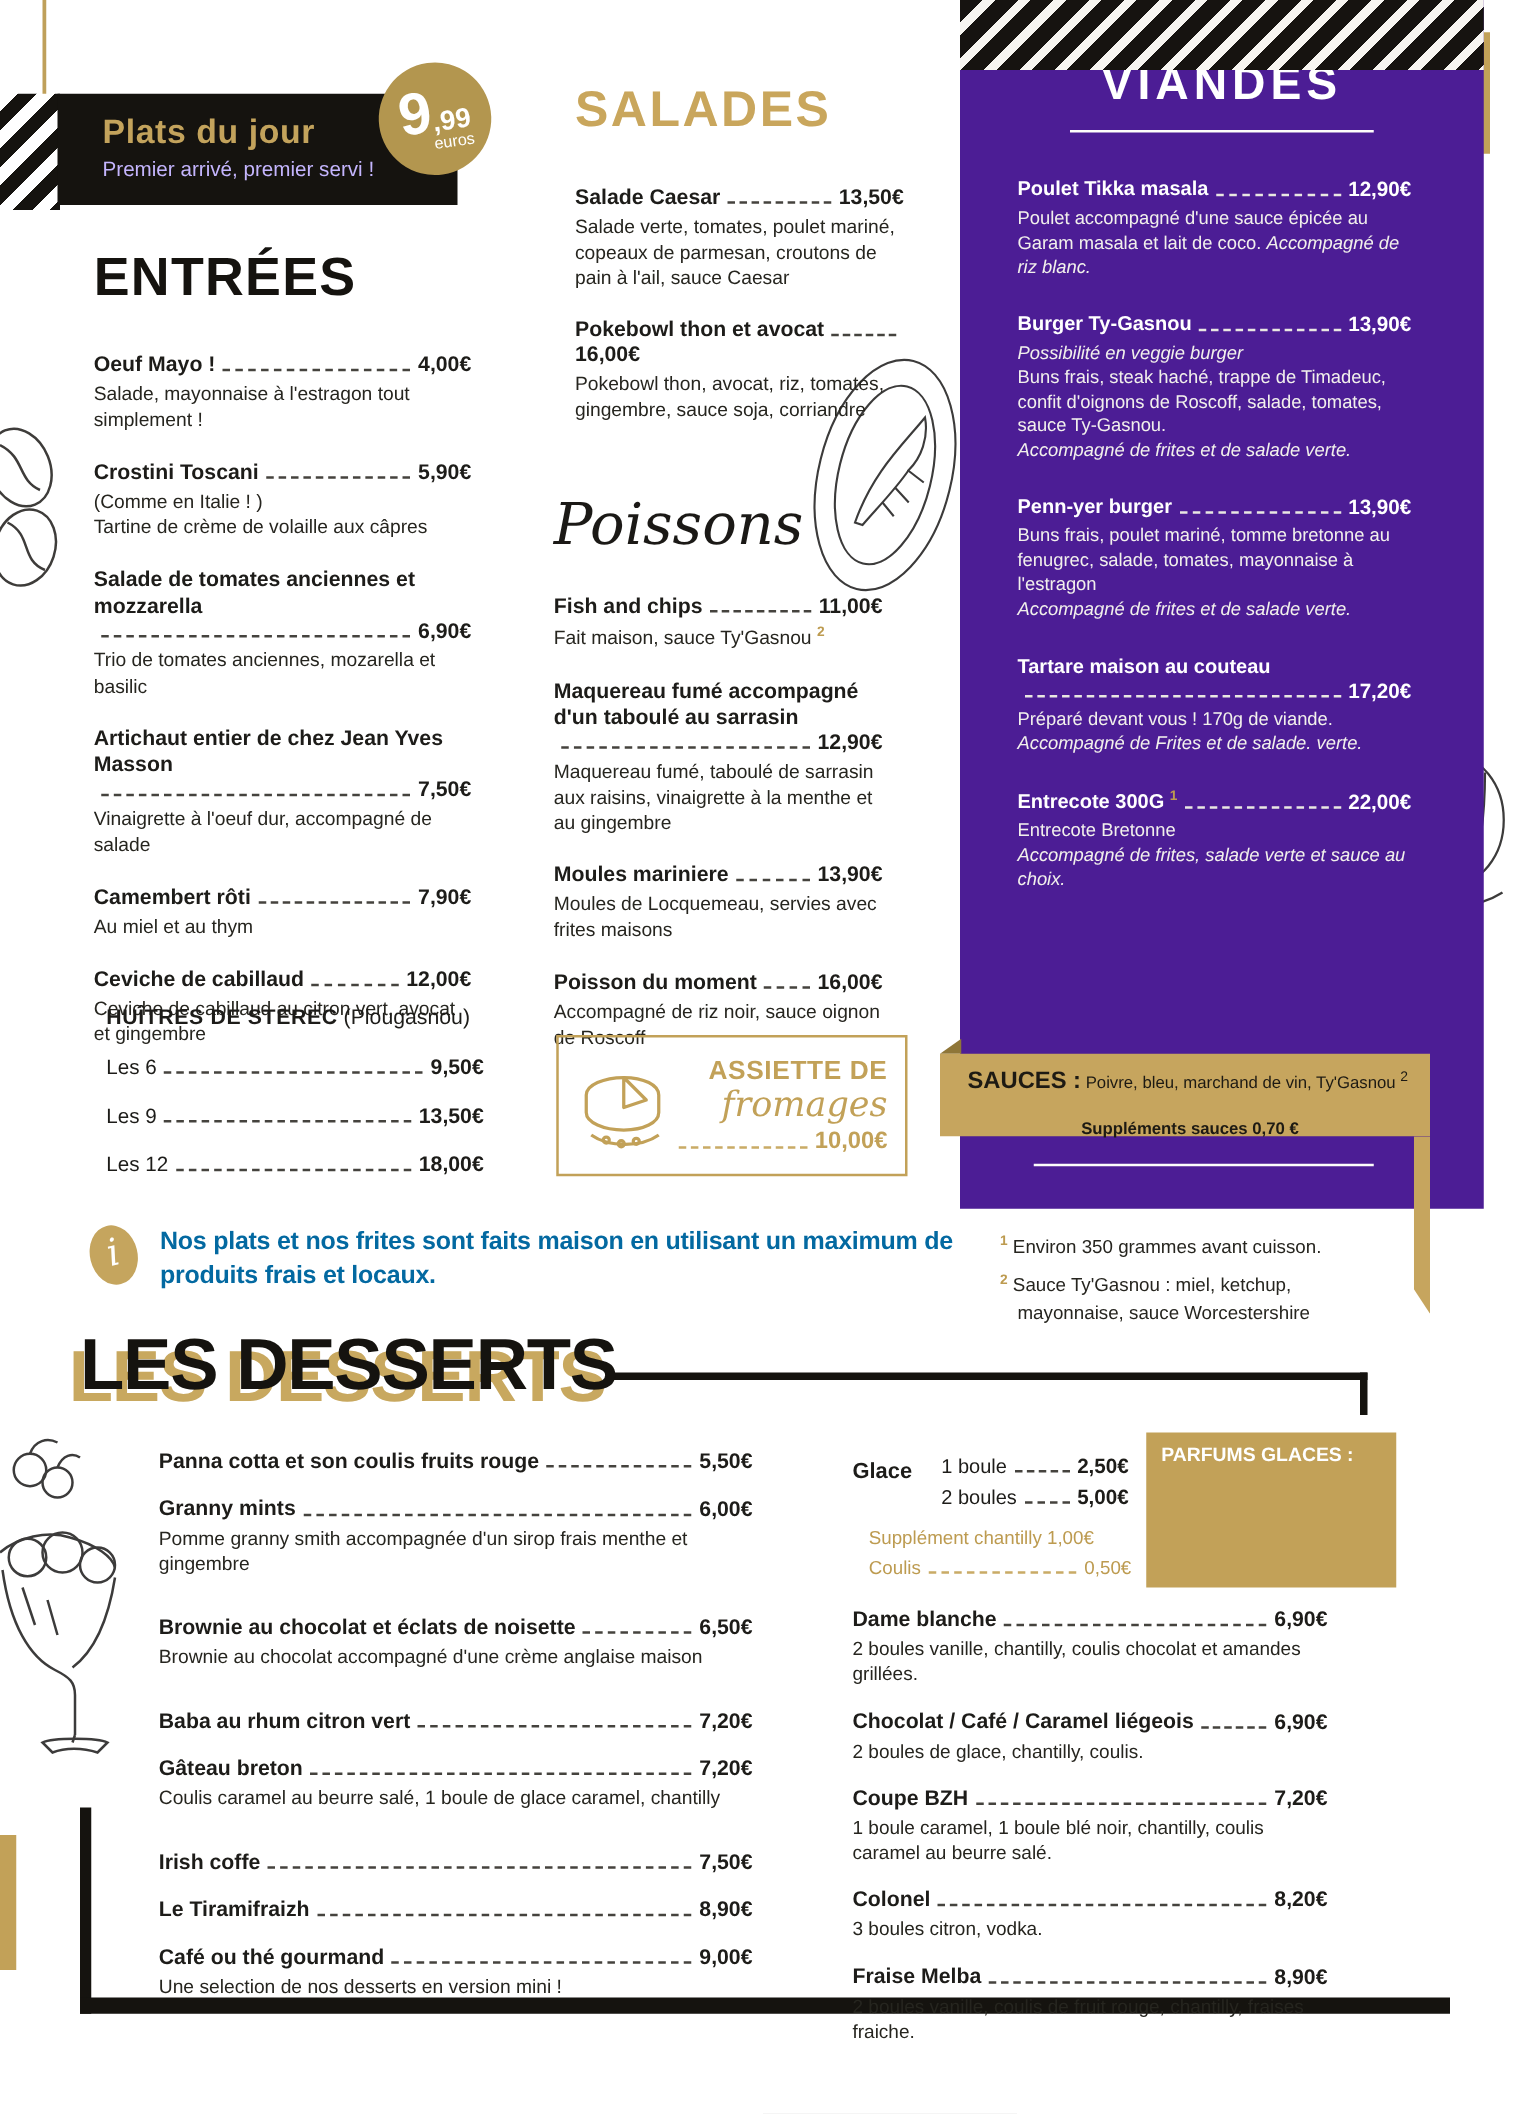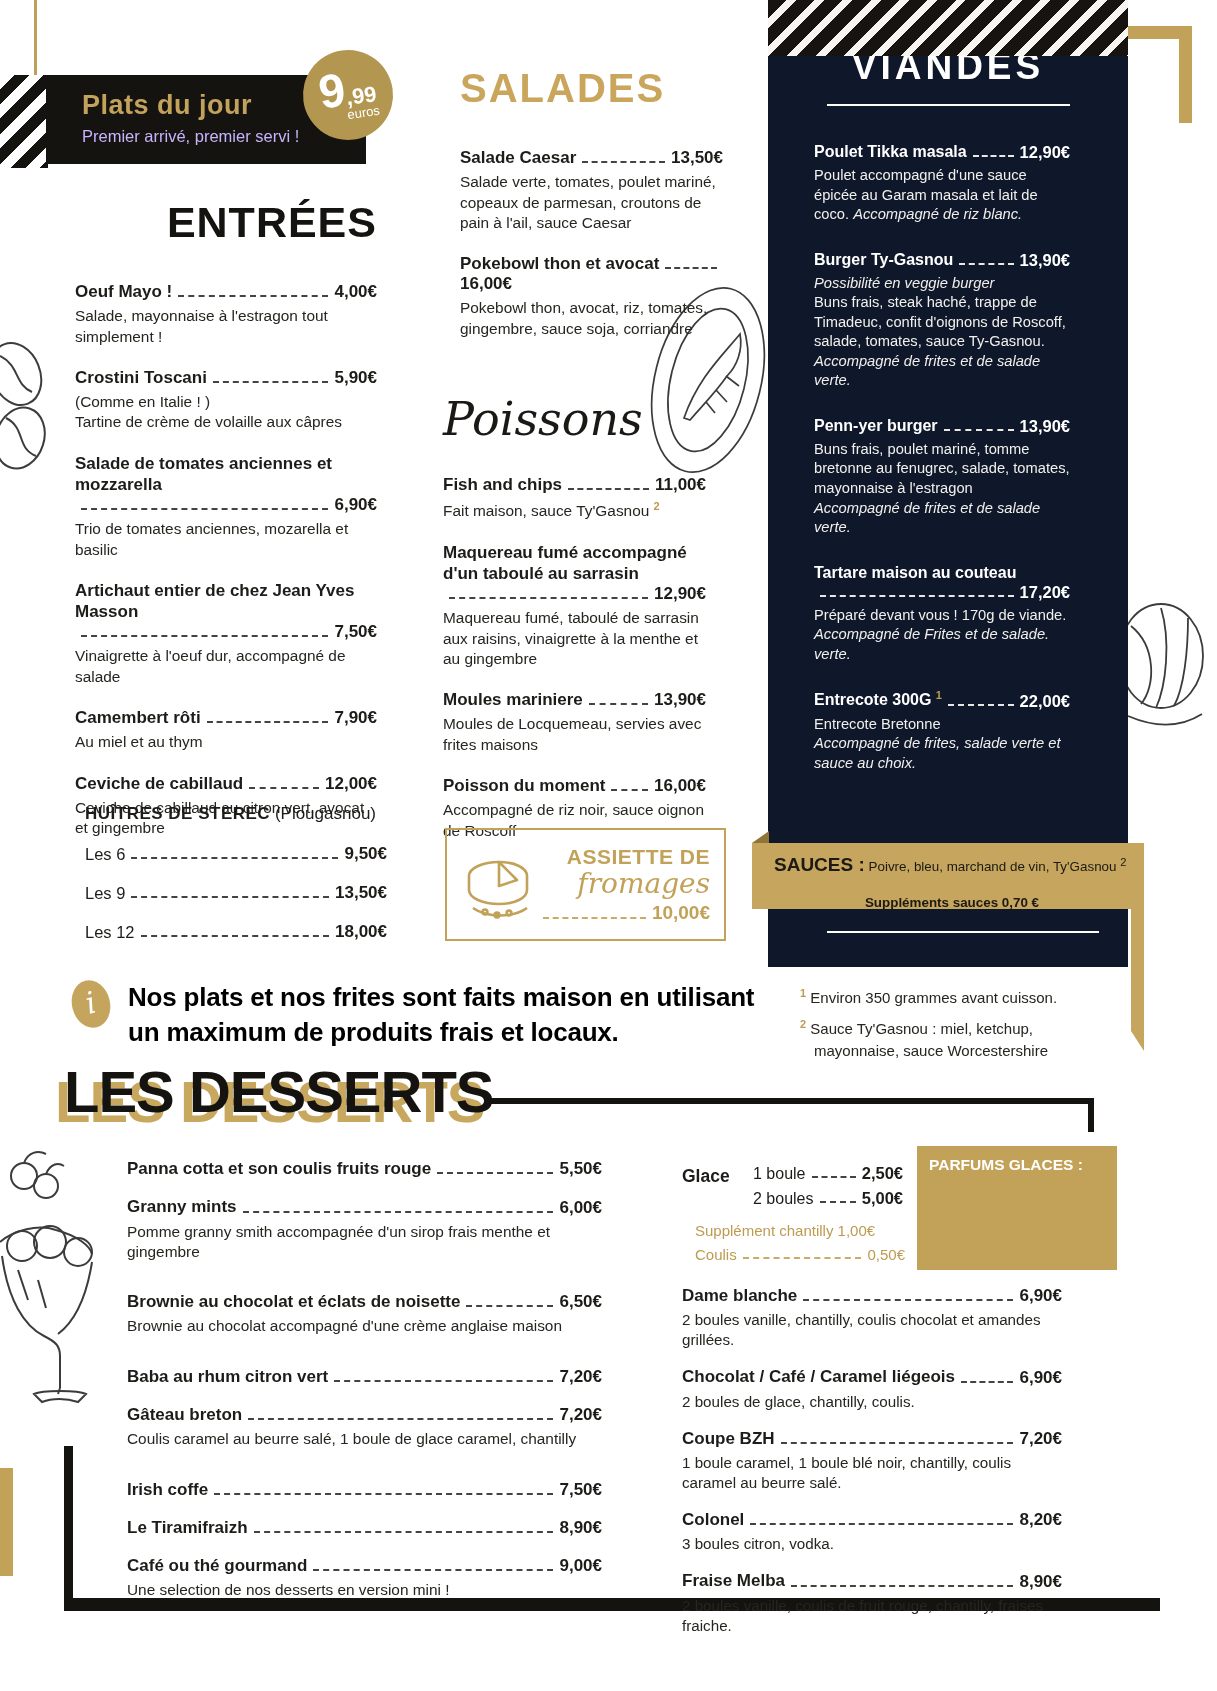--- a/index.html
+++ b/index.html
@@ -25,53 +25,53 @@
   .b-sub{color:#c4b5fd;font-size:16.5px;margin-top:6px;}
   .badge{left:303px;top:50px;width:90px;height:90px;border-radius:50%;background:#b3964f;color:#fff;
          display:flex;flex-direction:column;align-items:center;justify-content:center;
          transform:rotate(-8deg);z-index:3;}
   .b-big{font-weight:700;font-size:47px;line-height:.9;}
   .b-cents{font-weight:700;font-size:22px;}
   .b-unit{font-size:13px;margin-top:-4px;margin-left:26px;}
 
   
   .sec-entrees{left:75px;top:198px;width:302px;z-index:2;}
-  .h-entrees{margin:0 0 34px 0;font-size:43px;font-weight:700;letter-spacing:1px;color:#15130f;text-align:right;}
+  .h-entrees{margin:0 0 34px 0;font-size:43px;font-weight:700;letter-spacing:1px;color:#15130f;}
   .huitres{left:85px;top:804px;width:302px;z-index:2;}
   .hu-title{font-size:17px;margin-bottom:20px;}
   .hu-b{font-weight:700;letter-spacing:.5px;}
   .orow{margin-bottom:19px;}
   .onm{font-size:16.5px;}
 
   .info{left:72px;top:980px;width:700px;display:flex;align-items:flex-start;z-index:2;}
   .info-icon{flex:0 0 38px;width:38px;height:48px;border-radius:50%;background:#c5a55e;color:#fff;
      font-family:"DejaVu Serif",serif;font-style:italic;font-size:30px;line-height:46px;
      text-align:center;transform:rotate(-14deg);}
-  .info-text{margin-left:18px;font-weight:700;font-size:26px;line-height:1.35;letter-spacing:-.2px;color:#000000;}
+  .info-text{margin-left:18px;font-weight:700;font-size:20px;line-height:1.35;letter-spacing:-.2px;color:#0369a1;}
 
   
   .sec-salades{left:460px;top:66px;width:263px;z-index:2;}
   .h-salades{margin:0 0 36px 0;font-size:40px;font-weight:700;letter-spacing:2px;color:#c9a65c;}
   .sec-poissons{left:443px;top:392px;width:263px;z-index:2;}
   .h-poissons{margin:0 0 28px 0;font-family:"DejaVu Serif",serif;font-style:italic;
       font-weight:400;font-size:46px;color:#1b1916;}
   .gsup{font-size:11px;vertical-align:super;color:#bd9b50;font-weight:700;}
 
   
   .fromages{left:445px;top:828px;width:281px;height:113px;border:2.5px solid #c2a158;
       display:flex;align-items:center;padding:8px 14px 8px 10px;z-index:2;}
   .fr-right{flex:1;text-align:right;}
   .fr-1{font-weight:700;font-size:21px;color:#c2a158;letter-spacing:.5px;}
   .fr-2{font-family:"DejaVu Serif",serif;font-style:italic;font-size:28px;color:#c2a158;margin-top:-2px;}
   .fr-row{margin-top:2px;}
   .gdots{border-bottom:2.5px dashed #c9ab66;margin:0 6px 5px 0;}
   .fr-pr{font-weight:700;font-size:19px;color:#c2a158;}
 
   
-  .panel{left:768px;top:0;width:360px;height:967px;background:#0f172a;z-index:1;color:#fff;}
+  .panel{left:768px;top:0;width:419px;height:967px;background:#4c1d95;z-index:1;color:#fff;}
   .panel-stripes{position:absolute;left:0;top:0;width:100%;height:56px;
       background:repeating-linear-gradient(135deg,#161310 0 13px,#f7f5f1 13px 20px);}
   .h-viandes{margin:46px 0 0 0;text-align:center;font-size:37px;font-weight:700;letter-spacing:4px;color:#fff;}
   .v-rule{width:243px;height:2px;background:#fdfdfb;margin:16px auto 0;}
   .panel-items{padding:36px 58px 0 46px;}
   .panel .mi{margin-bottom:25px;}
   .panel .nm{font-size:16px;color:#fff;}
   .panel .pr{font-size:16.5px;color:#fff;}
   .panel .dots{border-color:#e9e7e2;}
   .panel .ds{font-size:14.7px;line-height:1.33;color:#f2f0ec;}

